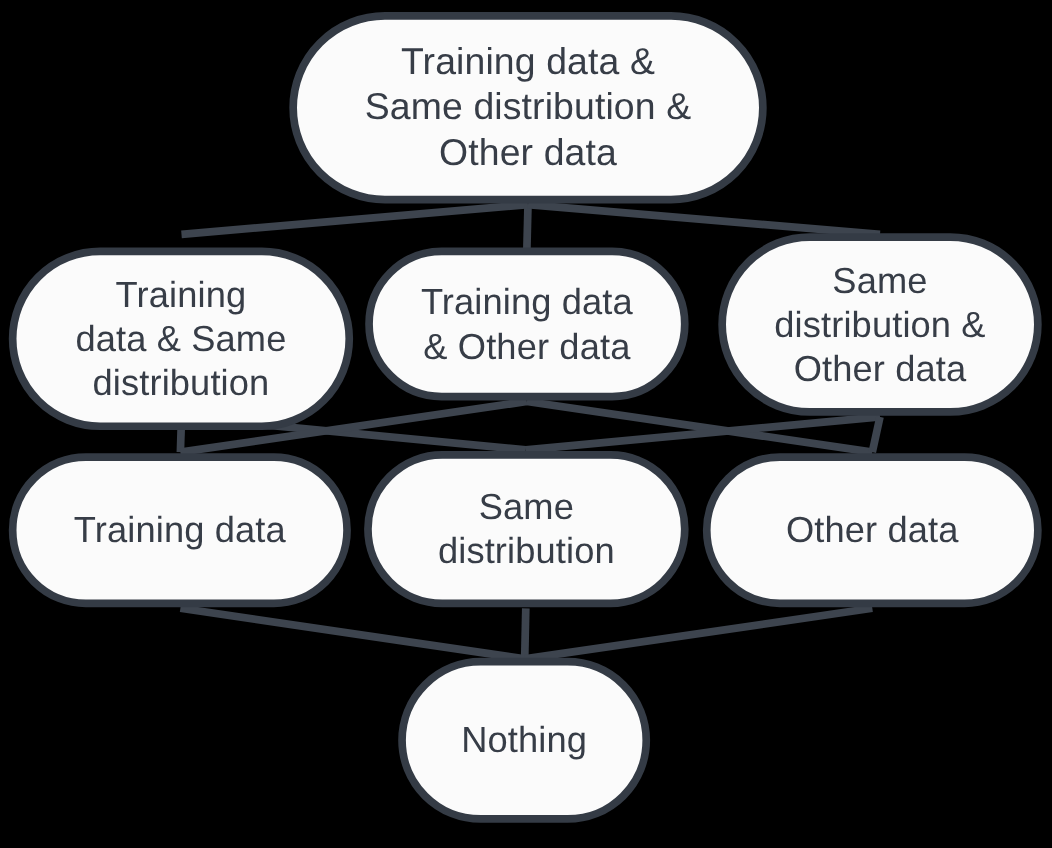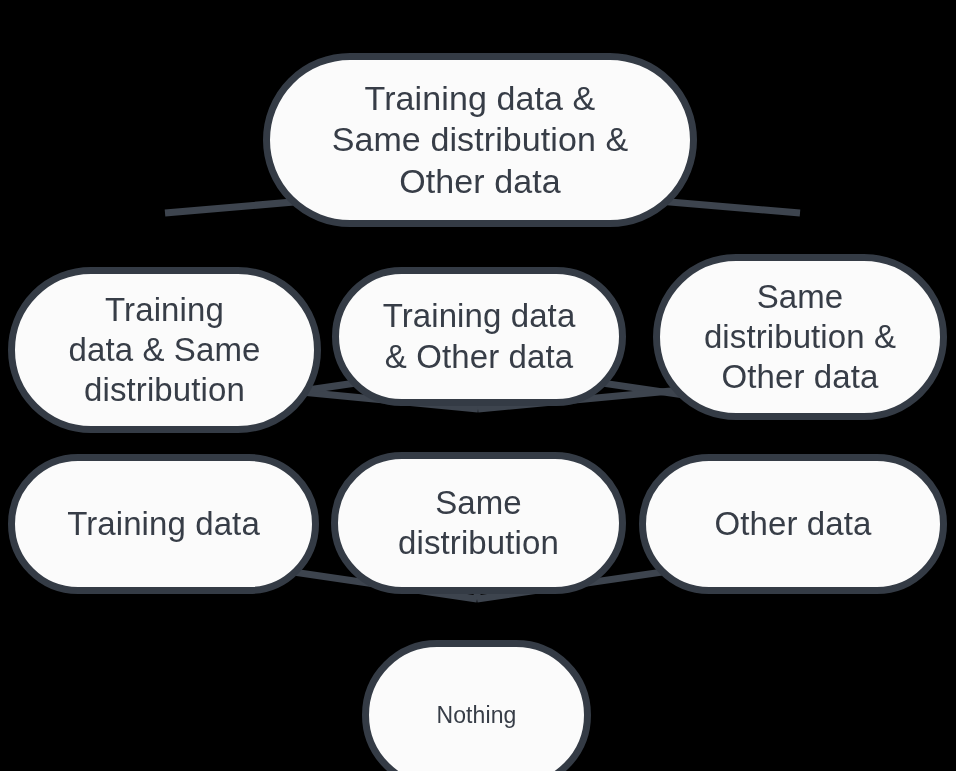--- a/index.html
+++ b/index.html
@@ -31,21 +31,20 @@
     position: absolute;
     box-sizing: border-box;
     background: #fbfbfb;
     border: 7px solid #343b45;
     display: flex;
     align-items: center;
     justify-content: center;
     text-align: center;
     color: #373d47;
     z-index: 5;
-    margin-top: 42px;
   }
   .node-label {
     display: block;
     white-space: pre-line;
     line-height: 1.22;
     letter-spacing: 0.1px;
   }
 
   
   #node-top {
@@ -114,21 +113,21 @@
   #node-other .node-label { font-size: 33px; }
 
   
   #node-nothing {
     left: 362px;
     top: 598px;
     width: 229px;
     height: 150px;
     border-radius: 75px;
   }
-  #node-nothing .node-label { font-size: 23px; }
+  #node-nothing .node-label { font-size: 33px; }
 </style>
 </head>
 <body>
 
 <div id="diagram-root">
 
   <svg id="edge-layer" viewBox="0 0 956 771" width="956" height="771" xmlns="http://www.w3.org/2000/svg">
     <g stroke="#3d444e" stroke-width="7" fill="none" stroke-linecap="butt">
 
       <line x1="480" y1="186" x2="165" y2="213"></line>

